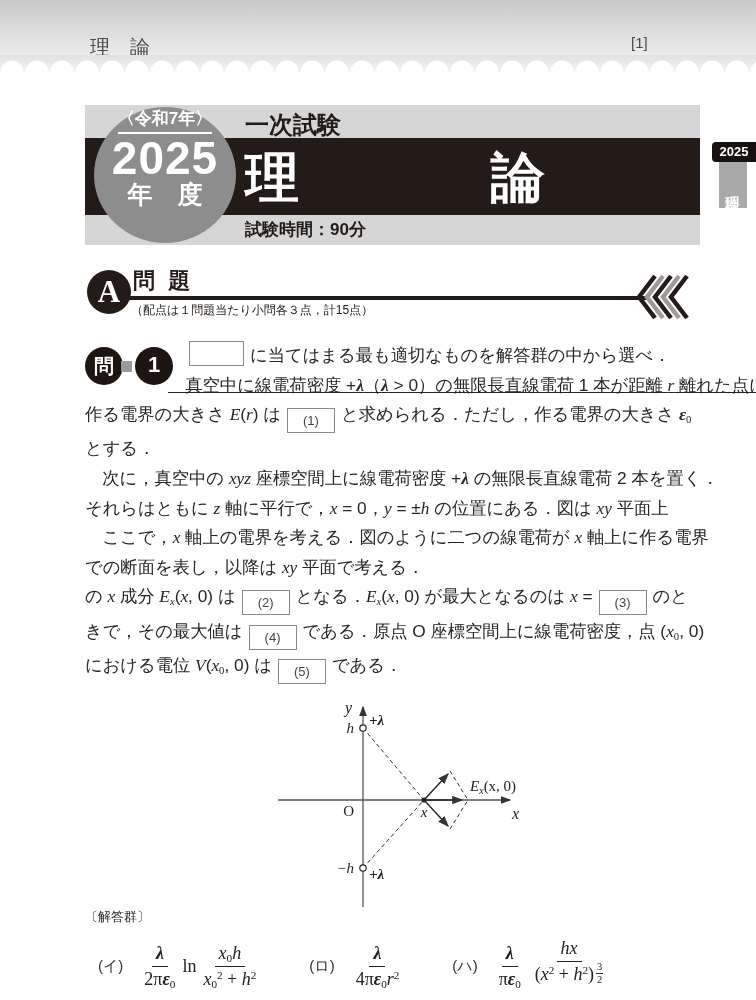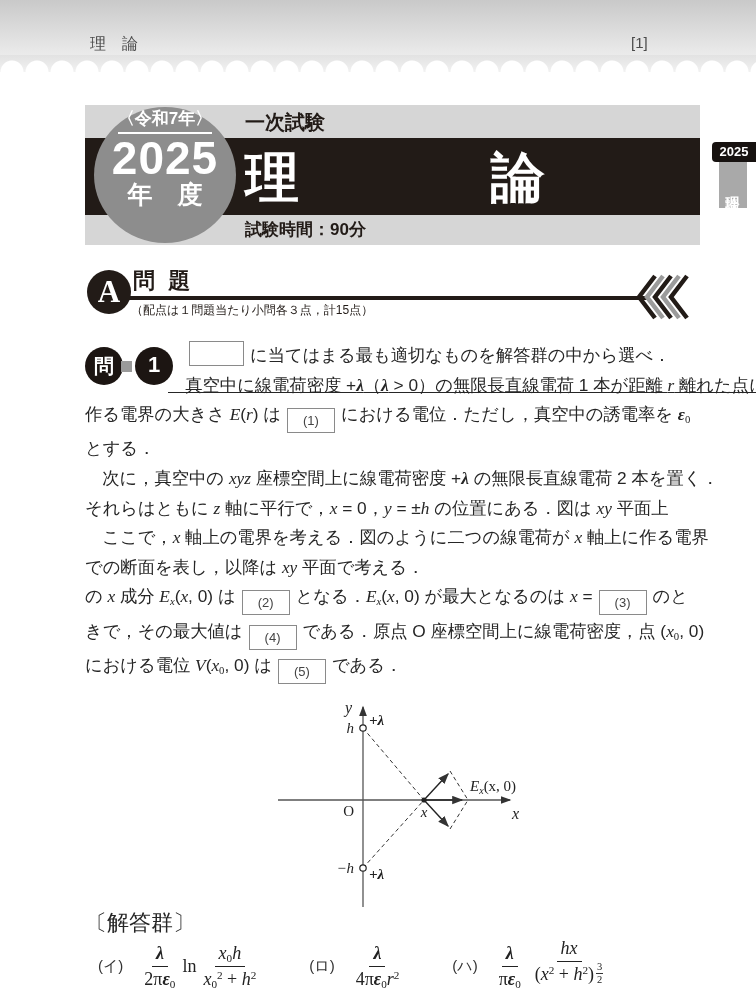--- a/index.html
+++ b/index.html
@@ -6,33 +6,33 @@
   .page{position:relative;width:756px;height:1000px;background:#fff;overflow:hidden;
         font-family:"Liberation Sans",sans-serif;color:#2b2b2b;}
 
   
   .runhead{position:absolute;left:0;top:0;width:756px;height:58px;
            background:linear-gradient(#c9c9c9,#ededed);}
   .scallops{position:absolute;left:0;top:55px;width:756px;height:17px;
             background-image:radial-gradient(circle 12px at 12px 17px,#fff 11px,rgba(255,255,255,0) 12px),
                              linear-gradient(#e2e2e2,#f2f2f2);
             background-size:25px 17px,100% 100%;background-repeat:repeat-x,no-repeat;}
-  .rh-subject{position:absolute;left:90px;top:34px;font-size:16px;color:#4b4b4b;}
+  .rh-subject{position:absolute;left:90px;top:34px;font-size:20px;color:#4b4b4b;}
   .rh-page{position:absolute;left:631px;top:34px;font-size:15px;color:#4b4b4b;}
 
   
   .titleblock{position:absolute;left:85px;top:105px;width:615px;height:140px;background:#d6d6d6;}
   .titlebar{position:absolute;left:0;top:33px;width:615px;height:77px;background:#221b17;}
   .yearcircle{position:absolute;left:9px;top:2px;width:142px;height:136px;border-radius:50%;
               background:#8d8d8d;color:#fff;text-align:center;z-index:2;}
   .era{display:inline-block;font-size:17px;font-weight:bold;
        border-bottom:2px solid #fff;padding-bottom:2px;}
   .bigyear{font-size:46px;font-weight:bold;line-height:1.05;letter-spacing:1px;}
   .yearsuffix{font-size:25px;font-weight:bold;line-height:1.0;}
-  .stage{position:absolute;left:160px;top:4px;font-size:20px;font-weight:bold;color:#221b17;}
+  .stage{position:absolute;left:160px;top:4px;font-size:24px;font-weight:bold;color:#221b17;}
   .subjectbig{position:absolute;left:160px;top:38px;font-size:54px;font-weight:bold;color:#fff;
               letter-spacing:3.55em;white-space:nowrap;line-height:68px;}
   .examtime{position:absolute;left:160px;top:113px;font-size:17px;font-weight:bold;color:#221b17;}
 
   
   .tab-year{position:absolute;left:712px;top:142px;width:44px;height:20px;background:#171210;
             color:#fff;font-size:13px;font-weight:bold;text-align:center;line-height:20px;
             border-radius:4px 0 0 4px;}
   .tab-subject{position:absolute;left:719px;top:162px;width:28px;height:46px;background:#a9a9a9;
                color:#fff;font-size:14px;font-weight:bold;writing-mode:vertical-rl;
@@ -69,21 +69,21 @@
   .sg-sup{font-size:0.62em;vertical-align:0.5em;font-family:"Liberation Serif",serif;}
   .ans-box{display:inline-block;min-width:46px;height:23px;border:1.3px solid #8a8a8a;
            text-align:center;font-size:13px;line-height:23px;vertical-align:-5px;margin:0 6px;
            font-family:"Liberation Sans",sans-serif;color:#444;}
   .ans-box.empty{min-width:53px;}
 
   
   .figure{position:absolute;left:272px;top:695px;width:300px;height:218px;}
 
   
-  .anshead{position:absolute;left:85px;top:908px;font-size:22px;color:#262626;}
+  .anshead{position:absolute;left:85px;top:908px;font-size:13px;color:#262626;}
   .ansrow{position:absolute;left:98px;top:938px;width:640px;display:flex;align-items:center;}
   .ans-item{display:flex;align-items:center;}
   .ans-item + .ans-item{margin-left:46px;}
   .ans-label{font-size:15px;color:#333;margin-right:14px;}
   .ans-formula{display:inline-flex;align-items:center;font-family:"Liberation Serif",serif;
                font-size:18px;color:#222;}
   .frac{display:inline-flex;flex-direction:column;align-items:center;vertical-align:middle;
         margin:0 3px;line-height:1.15;}
   .frac-n{padding:0 4px 2px;border-bottom:1.6px solid #222;text-align:center;}
   .frac-d{padding:2px 4px 0;text-align:center;}
@@ -133,21 +133,21 @@
 
   <div class="qbadge">
     <div class="qb-circle qb-k">問</div>
     <div class="qb-sq"></div>
     <div class="qb-circle qb-n">1</div>
   </div>
 
   <div class="qbody">
       <div class="qline"><span class="ans-box empty"></span><span class="sg-t">に当てはまる最も適切なものを解答群の中から選べ．</span></div>
       <div class="qline"><span class="sg-t">　真空中に線電荷密度 +</span><span class="sg-bi">λ</span><span class="sg-t">（</span><span class="sg-bi">λ</span><span class="sg-t"> &gt; 0）の無限長直線電荷 1 本が距離 </span><span class="sg-i">r</span><span class="sg-t"> 離れた点に</span></div>
-      <div class="qline"><span class="sg-t">作る電界の大きさ </span><span class="sg-i">E</span><span class="sg-t">(</span><span class="sg-i">r</span><span class="sg-t">) は</span><span class="ans-box">(1)</span><span class="sg-t">における電位．ただし，真空中の誘電率を </span><span class="sg-bi">ε</span><span class="sg-sub">0</span></div>
+      <div class="qline"><span class="sg-t">作る電界の大きさ </span><span class="sg-i">E</span><span class="sg-t">(</span><span class="sg-i">r</span><span class="sg-t">) は</span><span class="ans-box">(1)</span><span class="sg-t">と求められる．ただし，作る電界の大きさ </span><span class="sg-bi">ε</span><span class="sg-sub">0</span></div>
       <div class="qline"><span class="sg-t">とする．</span></div>
       <div class="qline"><span class="sg-t">　次に，真空中の </span><span class="sg-i">xyz</span><span class="sg-t"> 座標空間上に線電荷密度 +</span><span class="sg-bi">λ</span><span class="sg-t"> の無限長直線電荷 2 本を置く．</span></div>
       <div class="qline"><span class="sg-t">それらはともに </span><span class="sg-i">z</span><span class="sg-t"> 軸に平行で，</span><span class="sg-i">x</span><span class="sg-t"> = 0，</span><span class="sg-i">y</span><span class="sg-t"> = ±</span><span class="sg-i">h</span><span class="sg-t"> の位置にある．図は </span><span class="sg-i">xy</span><span class="sg-t"> 平面上</span></div>
       <div class="qline"><span class="sg-t">　ここで，</span><span class="sg-i">x</span><span class="sg-t"> 軸上の電界を考える．図のように二つの線電荷が </span><span class="sg-i">x</span><span class="sg-t"> 軸上に作る電界</span></div>
       <div class="qline"><span class="sg-t">での断面を表し，以降は </span><span class="sg-i">xy</span><span class="sg-t"> 平面で考える．</span></div>
       <div class="qline"><span class="sg-t">の </span><span class="sg-i">x</span><span class="sg-t"> 成分 </span><span class="sg-i">E</span><span class="sg-isub">x</span><span class="sg-t">(</span><span class="sg-i">x</span><span class="sg-t">, 0) は</span><span class="ans-box">(2)</span><span class="sg-t">となる．</span><span class="sg-i">E</span><span class="sg-isub">x</span><span class="sg-t">(</span><span class="sg-i">x</span><span class="sg-t">, 0) が最大となるのは </span><span class="sg-i">x</span><span class="sg-t"> =</span><span class="ans-box">(3)</span><span class="sg-t">のと</span></div>
       <div class="qline"><span class="sg-t">きで，その最大値は</span><span class="ans-box">(4)</span><span class="sg-t">である．原点 O 座標空間上に線電荷密度，点 (</span><span class="sg-i">x</span><span class="sg-sub">0</span><span class="sg-t">, 0)</span></div>
       <div class="qline"><span class="sg-t">における電位 </span><span class="sg-i">V</span><span class="sg-t">(</span><span class="sg-i">x</span><span class="sg-sub">0</span><span class="sg-t">, 0) は</span><span class="ans-box">(5)</span><span class="sg-t">である．</span></div>
     </div>
 

